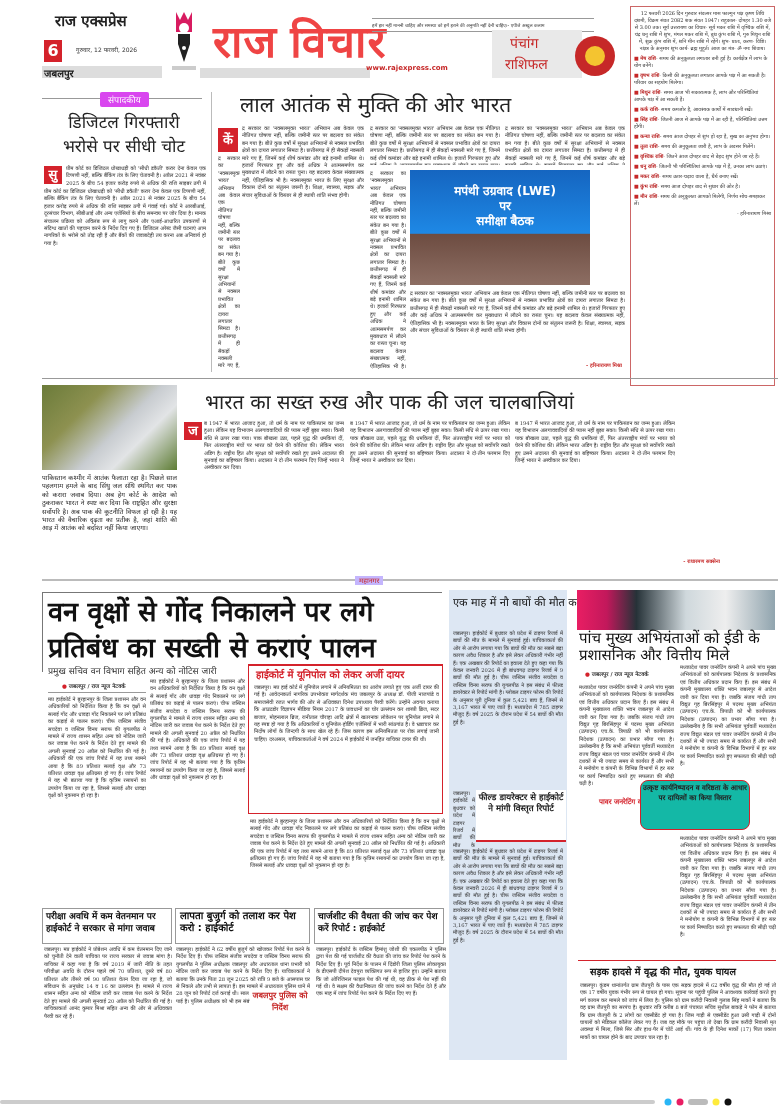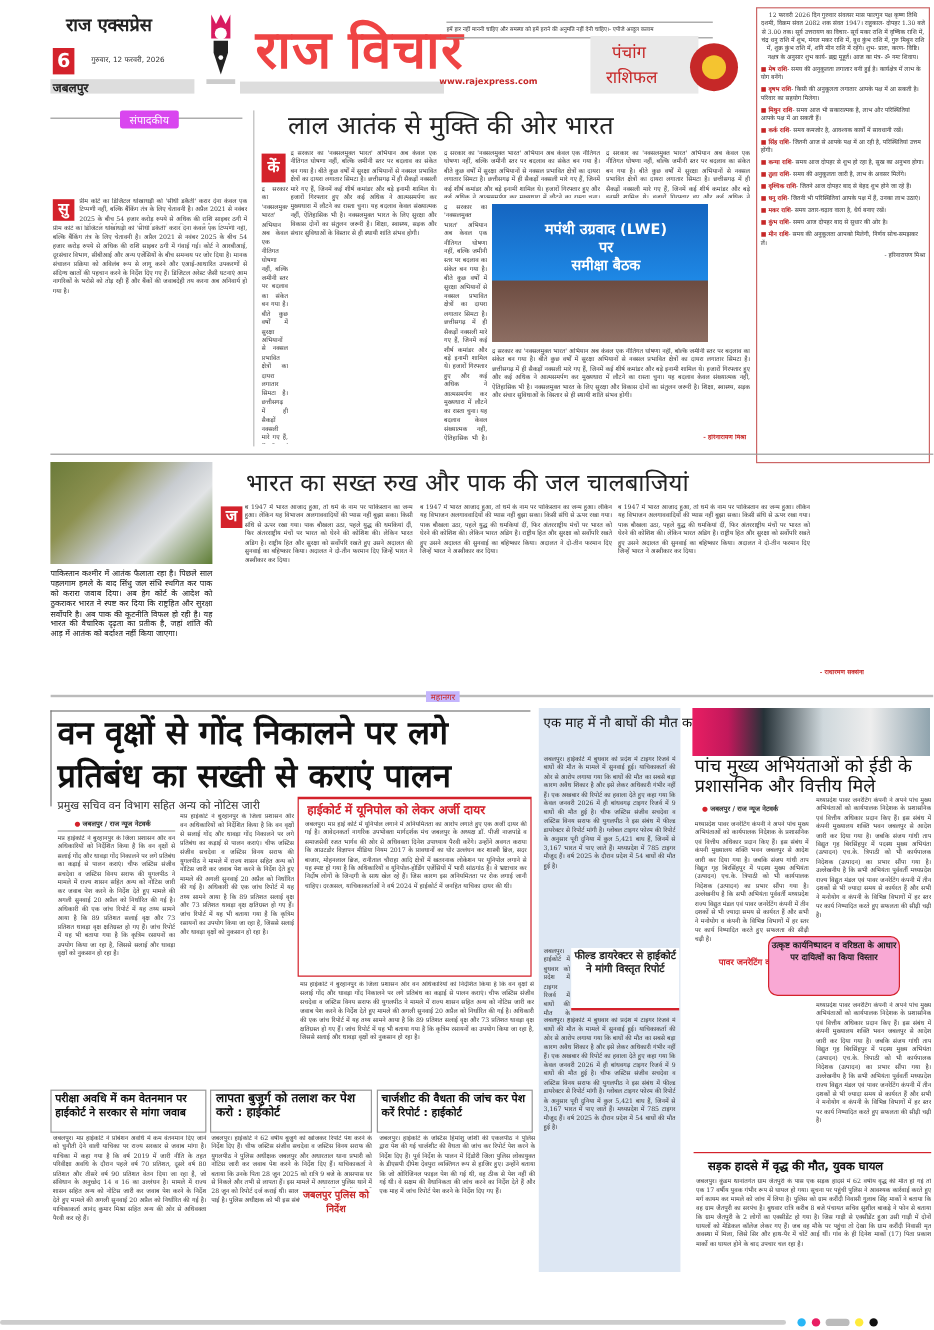--- a/index.html
+++ b/index.html
@@ -61,21 +61,21 @@
 
   .unipole-box { left: 248px; top: 664px; width: 195px; height: 150px; border: 1px solid #d4222b; border-top: 2px solid #d4222b; }
   .unipole-title { left: 256px; top: 667px; font-size: 10px; font-weight: bold; color: #d4222b; text-align: center; }
 
   .tiger-box { left: 449px; top: 590px; width: 118px; height: 470px; background: #dde7f3; }
   .tiger-title { left: 453px; top: 594px; font-size: 11px; line-height: 17px; color: #111; }
   .fd-box { left: 476px; top: 790px; width: 90px; height: 52px; background: #fff; border-bottom: 2px solid #d4222b; text-align: center; font-size: 8.6px; line-height: 11px; font-weight: bold; color: #222; padding-top: 2px; }
 
   .eng-img { left: 577px; top: 590px; width: 198px; height: 40px; background: linear-gradient(90deg,#e91e63 0%,#c2185b 15%,#263238 30%,#cfd8dc 55%,#eeeeee 75%,#90a4ae 100%); }
   .eng-title { left: 579px; top: 630px; width: 200px; font-size: 15px; line-height: 17px; color: #111; }
-  .power-box { left: 640px; top: 780px; width: 110px; height: 50px; background: #f9a8d4; border: 1px solid #d4222b; border-radius: 8px; text-align: center; font-size: 7px; line-height: 9.6px; font-weight: bold; color: #222; padding-top: 3px; }
+  .power-box { left: 640px; top: 780px; width: 110px; height: 50px; background: #14b8a6; border: 1px solid #d4222b; border-radius: 8px; text-align: center; font-size: 7px; line-height: 9.6px; font-weight: bold; color: #222; padding-top: 3px; }
   .power-label { left: 599px; top: 797px; font-size: 7px; font-weight: bold; color: #d4222b; }
 
   .small-head { font-size: 9px; font-weight: bold; color: #111; line-height: 12px; }
   .boxed { border: 1px solid #999; }
 
   .road-rule { left: 578px; top: 960px; width: 198px; height: 1px; background: #d4222b; }
   .road-title { left: 590px; top: 965px; font-size: 9.6px; font-weight: bold; color: #111; }
 
   .reg-bar { left: 0px; top: 1098px; width: 778px; height: 8px; }
 </style>
@@ -119,20 +119,22 @@
       <div class="rashi-item"><span class="bullet">■ </span><b>मकर राशि</b>- <span>समय उतार-चढ़ाव वाला है, धैर्य बनाए रखें।</span></div>
       <div class="rashi-item"><span class="bullet">■ </span><b>कुंभ राशि</b>- <span>समय आज दोपहर बाद से सुधार की ओर है।</span></div>
       <div class="rashi-item"><span class="bullet">■ </span><b>मीन राशि</b>- <span>समय की अनुकूलता आपको मिलेगी, निर्णय सोच-समझकर लें।</span></div>
     </div>
   <div class="rashi-item" style="text-align:right;">- हरिनारायण मिश्रा</div>
 </div>
 
 <div class="abs ed-rule"></div>
 <div class="abs sampadkiya">संपादकीय</div>
 <div class="abs ed-title">
+  <div>डिजिटल गिरफ्तारी</div>
+  <div>भरोसे पर सीधी चोट</div>
 </div>
 <div class="abs dropcap" style="left:44px;top:166px;">सु</div>
 <div class="abs body-text" style="left:66px;top:165px;width:140px;height:22px;">प्रीम कोर्ट का डिजिटल धोखाधड़ी को 'सीधी डकैती' करार देना केवल एक टिप्पणी नहीं, बल्कि बैंकिंग तंत्र के लिए चेतावनी है। अप्रैल 2021 से नवंबर 2025 के बीच 54 हजार करोड़ रुपये से अधिक की राशि साइबर ठगी में गंवाई गई। कोर्ट ने आरबीआई, दूरसंचार विभाग, सीबीआई और अन्य एजेंसियों के बीच समन्वय पर जोर दिया है। मानक संचालन प्रक्रिया को अविलंब रूप से लागू करने और एआई-आधारित उपकरणों से संदिग्ध खातों की पहचान करने के निर्देश दिए गए हैं। डिजिटल अरेस्ट जैसी घटनाएं आम नागरिकों के भरोसे को तोड़ रही हैं और बैंकों की जवाबदेही तय करना अब अनिवार्य हो गया है।</div>
 <div class="abs body-text" style="left:44px;top:188px;width:162px;height:180px;">प्रीम कोर्ट का डिजिटल धोखाधड़ी को 'सीधी डकैती' करार देना केवल एक टिप्पणी नहीं, बल्कि बैंकिंग तंत्र के लिए चेतावनी है। अप्रैल 2021 से नवंबर 2025 के बीच 54 हजार करोड़ रुपये से अधिक की राशि साइबर ठगी में गंवाई गई। कोर्ट ने आरबीआई, दूरसंचार विभाग, सीबीआई और अन्य एजेंसियों के बीच समन्वय पर जोर दिया है। मानक संचालन प्रक्रिया को अविलंब रूप से लागू करने और एआई-आधारित उपकरणों से संदिग्ध खातों की पहचान करने के निर्देश दिए गए हैं। डिजिटल अरेस्ट जैसी घटनाएं आम नागरिकों के भरोसे को तोड़ रही हैं और बैंकों की जवाबदेही तय करना अब अनिवार्य हो गया है।</div>
 <div class="abs vrule" style="left:211px;top:92px;height:280px;"></div>
 
 <div class="abs lead-title">लाल आतंक से मुक्ति की ओर भारत</div>
 <div class="abs dropcap" style="left:218px;top:128px;width:20px;height:24px;line-height:24px;">कें</div>
 <div class="abs body-text" style="left:242px;top:125px;width:122px;height:245px;">द्र सरकार का 'नक्सलमुक्त भारत' अभियान अब केवल एक नीतिगत घोषणा नहीं, बल्कि जमीनी स्तर पर बदलाव का संकेत बन गया है। बीते कुछ वर्षों में सुरक्षा अभियानों से नक्सल प्रभावित क्षेत्रों का दायरा लगातार सिमटा है। छत्तीसगढ़ में ही सैकड़ों नक्सली मारे गए हैं, जिनमें कई शीर्ष कमांडर और बड़े इनामी शामिल थे। हजारों गिरफ्तार हुए और कई अधिक ने आत्मसमर्पण कर मुख्यधारा में लौटने का रास्ता चुना। यह बदलाव केवल संख्यात्मक नहीं, ऐतिहासिक भी है। नक्सलमुक्त भारत के लिए सुरक्षा और विकास दोनों का संतुलन जरूरी है। शिक्षा, स्वास्थ्य, सड़क और संचार सुविधाओं के विस्तार से ही स्थायी शांति संभव होगी।</div>
 <div class="abs body-text" style="left:218px;top:155px;width:22px;height:215px;">द्र सरकार का 'नक्सलमुक्त भारत' अभियान अब केवल एक नीतिगत घोषणा नहीं, बल्कि जमीनी स्तर पर बदलाव का संकेत बन गया है। बीते कुछ वर्षों में सुरक्षा अभियानों से नक्सल प्रभावित क्षेत्रों का दायरा लगातार सिमटा है। छत्तीसगढ़ में ही सैकड़ों नक्सली मारे गए हैं, जिनमें कई शीर्ष कमांडर और बड़े इनामी शामिल थे। हजारों गिरफ्तार हुए और कई अधिक ने आत्मसमर्पण कर मुख्यधारा में लौटने का रास्ता चुना। यह बदलाव केवल संख्यात्मक नहीं, ऐतिहासिक भी है। नक्सलमुक्त भारत के लिए सुरक्षा और विकास दोनों का संतुलन जरूरी है। शिक्षा, स्वास्थ्य, सड़क और संचार सुविधाओं के विस्तार से ही स्थायी शांति संभव होगी।</div>

